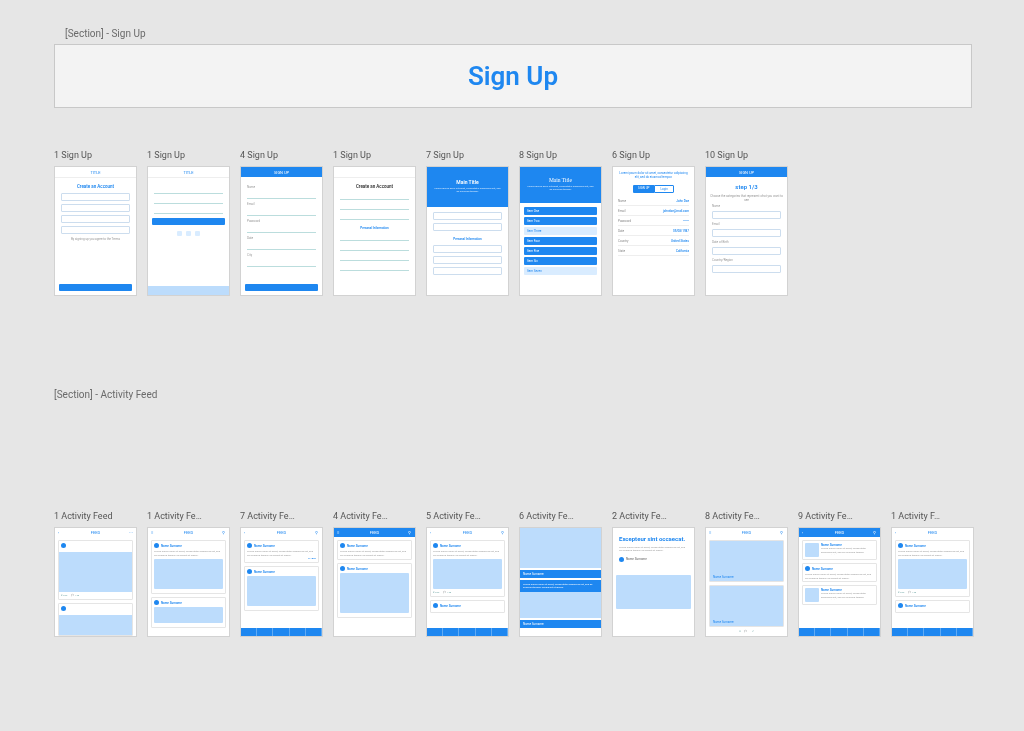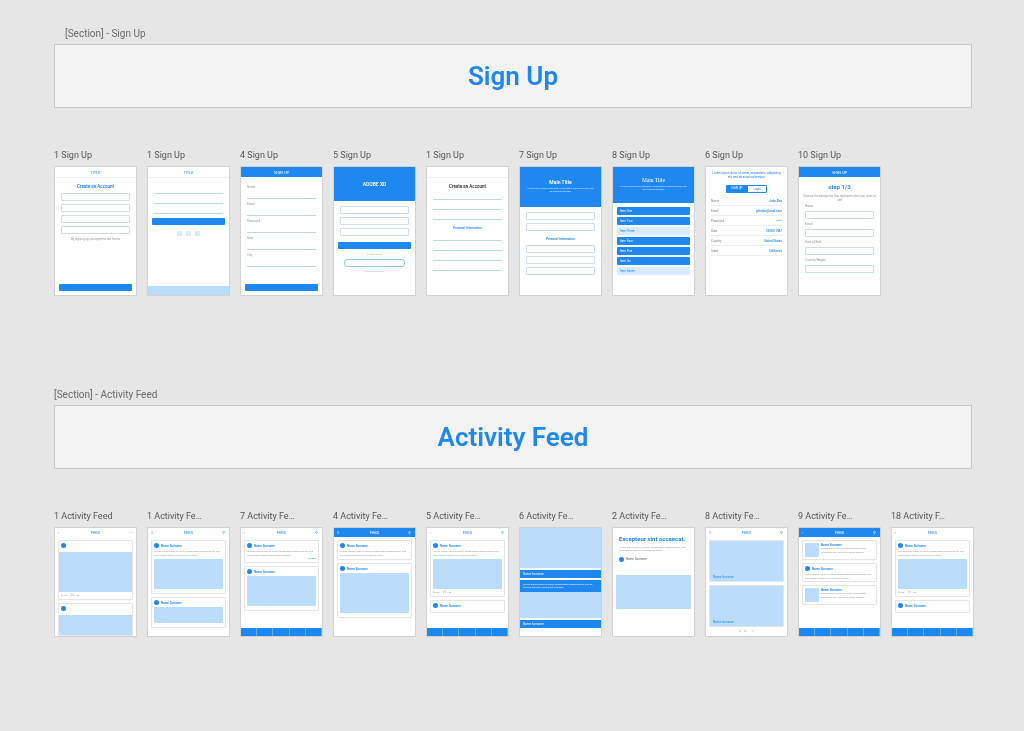--- a/index.html
+++ b/index.html
@@ -167,36 +167,20 @@
         <div class="ab-lbl">Password</div>
         <div class="ab-line under"></div>
         <div class="ab-lbl">Date</div>
         <div class="ab-line under"></div>
         <div class="ab-lbl">City</div>
         <div class="ab-line under"></div>
         <div class="ab-btn bottom"></div>
       </div>
     </div>
 
-    <div class="thumb">
-      <div class="thumb-label">5 Sign Up</div>
-      <div class="artboard">
-        <div class="big-blue" style="height:34px;">
-          <span style="font-size:5px;font-weight:600;">ADOBE XD</span>
-        </div>
-        <div style="height:36px"></div>
-        <div class="ab-line outline"></div>
-        <div class="ab-line outline"></div>
-        <div class="ab-line outline"></div>
-        <div class="ab-btn" style="margin-top:6px;"></div>
-        <span class="ab-tiny">or sign up via</span>
-        <div class="ab-pill"></div>
-        <span class="ab-tiny">Forgot password?</span>
-      </div>
-    </div>
 
     <div class="thumb">
       <div class="thumb-label">1 Sign Up</div>
       <div class="artboard">
         <div class="ab-title-bar"></div>
         <div class="ab-heading">Create an Account</div>
         <div class="ab-line under"></div>
         <div class="ab-line under"></div>
         <div class="ab-line under"></div>
         <div class="ab-heading blue" style="font-size:3px;">Personal Information</div>
@@ -293,23 +277,20 @@
         <div class="ab-line outline"></div>
         <div class="ab-lbl">Country/Region</div>
         <div class="ab-line outline"></div>
       </div>
     </div>
 
   </div>
 
   <div class="section-label" style="left:54px; top:389px;">[Section] - Activity Feed</div>
 
-  <div class="section-header" style="left:54px; top:405px; width:916px; height:62px;">
-    <span class="title" style="font-size:26px;">Activity Feed</span>
-  </div>
 
   <div class="thumb-row" style="left:54px; top:511px;">
 
     <div class="thumb">
       <div class="thumb-label">1 Activity Feed</div>
       <div class="artboard activity">
         <div class="af-top">
             <span class="sp">‹</span>
             <span>FEED</span>
             <span class="sp">⋯</span>
@@ -544,21 +525,21 @@
             <i></i>
             <i></i>
             <i></i>
             <i></i>
             <i></i>
           </div>
       </div>
     </div>
 
     <div class="thumb">
-      <div class="thumb-label">18 Activity F…</div>
+      <div class="thumb-label">1 Activity F…</div>
       <div class="artboard activity">
         <div class="af-top">
             <span class="sp">‹</span>
             <span>FEED</span>
             <span class="sp"></span>
           </div>
         <div class="af-card">
           <div class="af-user">
               <span class="af-ava"></span>
               <span class="af-name">Name Surname</span>

